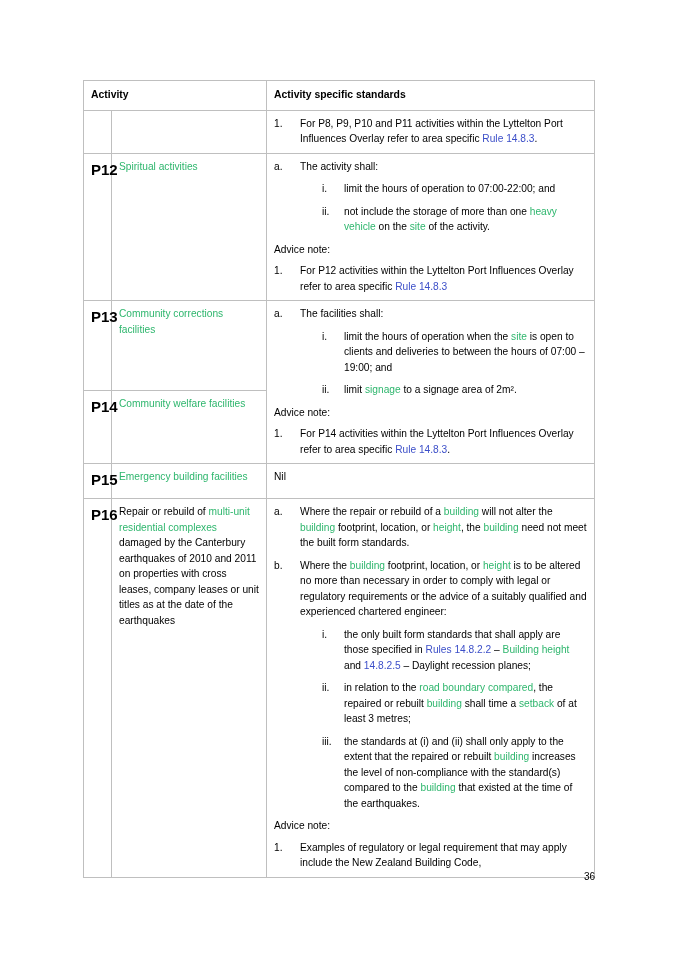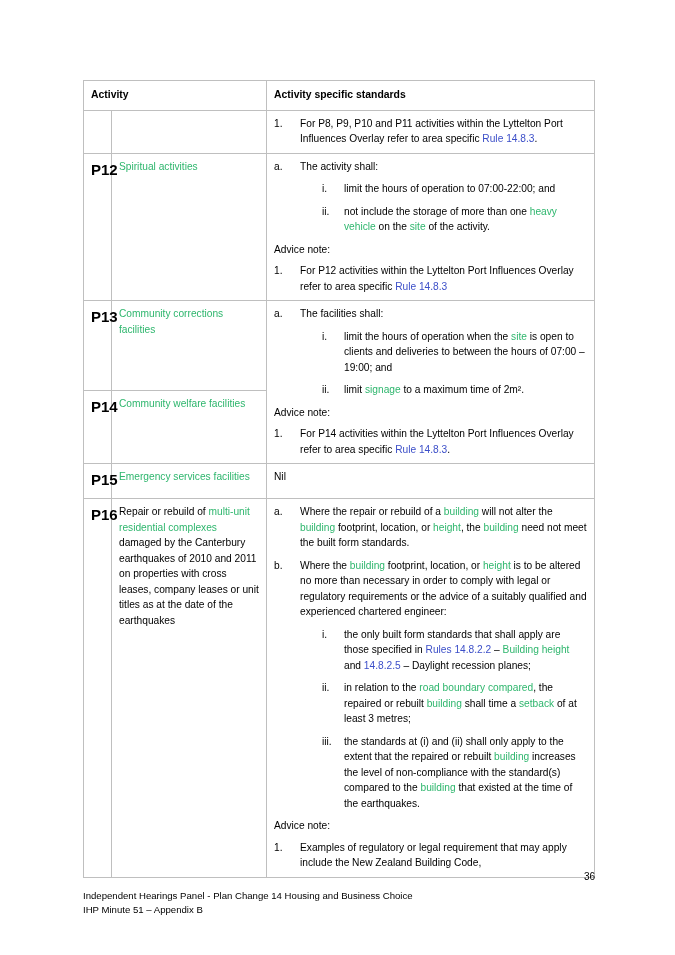--- a/index.html
+++ b/index.html
@@ -186,21 +186,21 @@
               <span class="mk">a.</span>
               <span class="tx">
                 <span>The facilities shall:</span>
                 <ol class="lst lvl2">
                   <li>
                     <span class="mk">i.</span>
                     <span class="tx"><span>limit the hours of operation when the </span><span class="g">site</span><span> is open to clients and deliveries to between the hours of 07:00 – 19:00; and</span></span>
                   </li>
                   <li>
                     <span class="mk">ii.</span>
-                    <span class="tx"><span>limit </span><span class="g">signage</span><span> to a maximum time of 2m².</span></span>
+                    <span class="tx"><span>limit </span><span class="g">signage</span><span> to a signage area of 2m².</span></span>
                   </li>
                 </ol>
               </span>
             </li>
           </ol>
           <div class="note-label">Advice note:</div>
           <ol class="lst lvl1">
             <li>
               <span class="mk">1.</span>
               <span class="tx"><span>For P14 activities within the Lyttelton Port Influences Overlay refer to area specific </span><span class="b">Rule 14.8.3</span><span>.</span></span>
@@ -209,21 +209,21 @@
         </td>
       </tr>
 
       <tr>
         <td class="code">P14</td>
         <td><span class="g">Community welfare facilities</span></td>
       </tr>
 
       <tr>
         <td class="code">P15</td>
-        <td><span class="g">Emergency services facilities</span></td>
+        <td><span class="g">Emergency building facilities</span></td>
         <td class="plain-cell">Nil</td>
       </tr>
 
       <tr>
         <td class="code">P16</td>
         <td><span>Repair or rebuild of </span><span class="g">multi-unit residential complexes</span><span> damaged by the Canterbury earthquakes of 2010 and 2011 on properties with cross leases, company leases or unit titles as at the date of the earthquakes</span></td>
         <td>
           <ol class="lst lvl1">
             <li>
               <span class="mk">a.</span>
@@ -258,18 +258,14 @@
             </li>
           </ol>
         </td>
       </tr>
 
     </tbody>
   </table>
 
   <div class="page-number">36</div>
 
-  <div class="footer">
-    <div>Independent Hearings Panel - Plan Change 14 Housing and Business Choice</div>
-    <div>IHP Minute 51 – Appendix B</div>
-  </div>
 
 </div>
 
 </body></html>

